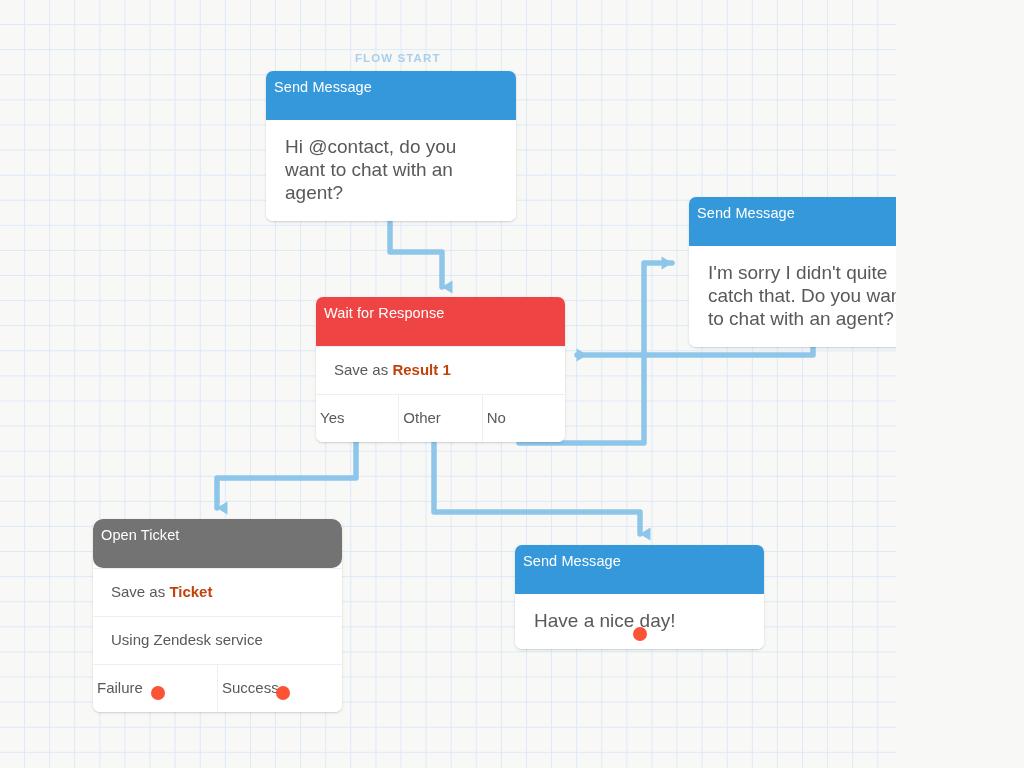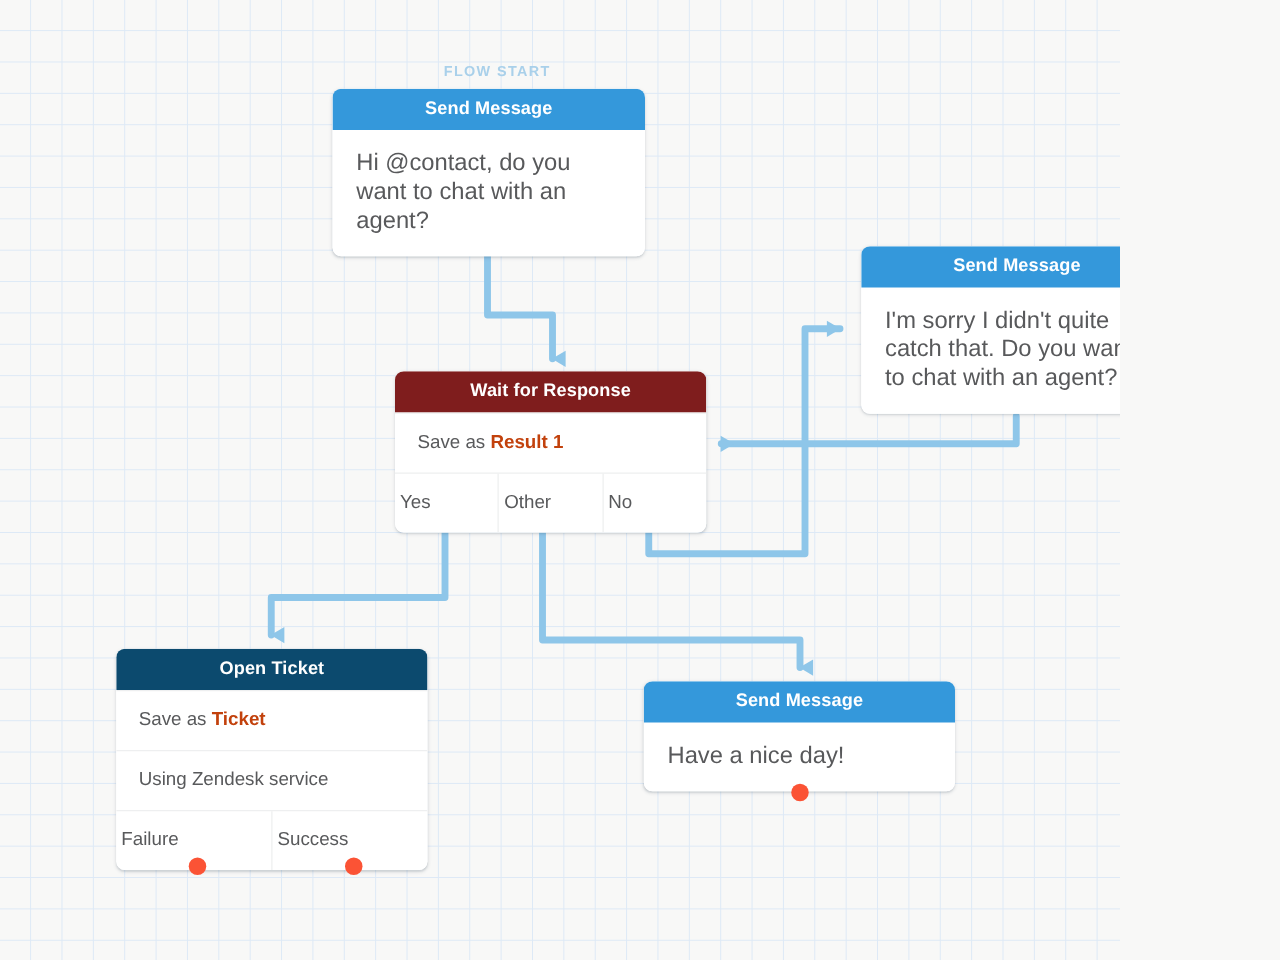--- a/index.html
+++ b/index.html
@@ -39,29 +39,28 @@
     overflow: visible;
   }
   .node-inner {
     border-radius: 7px;
     overflow: hidden;
     background: #ffffff;
   }
   .node-header {
     color: #ffffff;
     font-size: 14.5px;
-    font-weight: bold;
-    text-align: center;
-    padding: 7px 8px 8px;
+    font-weight: normal;
+    padding: 7px 8px 24px;
     line-height: 18px;
     letter-spacing: 0.1px;
   }
   .hdr-msg { background: #3498db; }
-  .hdr-wait { background: #7f1d1d; }
-  .hdr-ticket { background: #0c4a6e; }
+  .hdr-wait { background: #ef4444; }
+  .hdr-ticket { background: #737373; border-radius: 10px; }
   .node-body {
     font-size: 19px;
     color: #58595b;
     padding: 15px 19px 17px;
     line-height: 23px;
   }
   .node-row {
     font-size: 15px;
     color: #58595b;
     padding: 13px 18px 14px;

